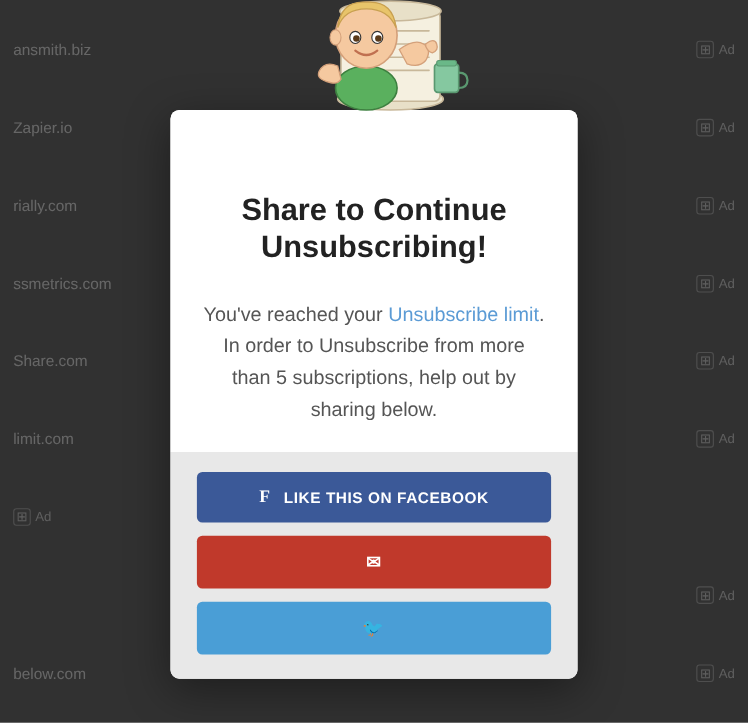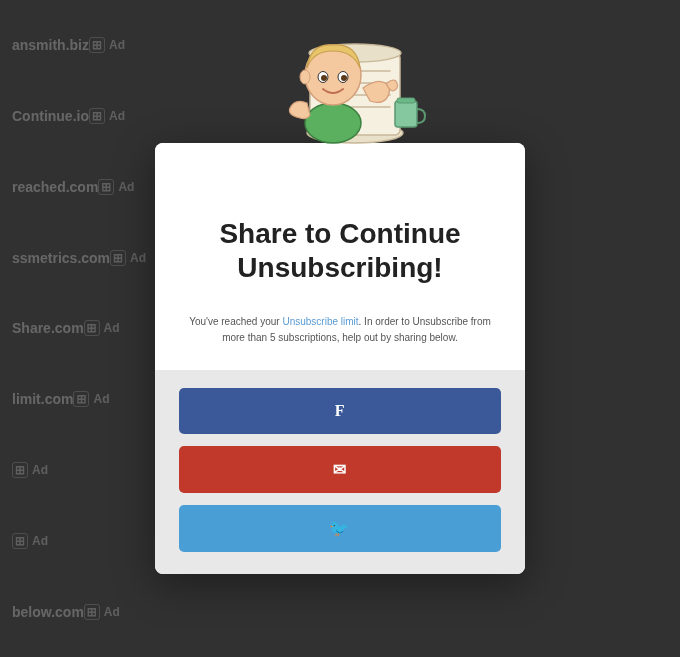--- a/index.html
+++ b/index.html
@@ -19,23 +19,23 @@
       background-color: #5a5a5a;
       display: flex;
       flex-direction: column;
       justify-content: space-around;
       padding: 10px 0;
     }
 
     .bg-row {
       display: flex;
       align-items: center;
+      justify-content: space-between;
       padding: 0 12px;
       opacity: 0.85;
-      font-weight: bold;
     }
 
     .bg-text {
       color: #ccc;
       font-size: 14px;
     }
 
     .bg-badge {
       display: flex;
       align-items: center;
@@ -105,21 +105,21 @@
     .modal-title {
       font-size: 28px;
       font-weight: 700;
       color: #222;
       line-height: 1.2;
       margin-bottom: 14px;
       margin-top: 44px;
     }
 
     .modal-desc {
-      font-size: 10px;
+      font-size: 18px;
       color: #555;
       line-height: 1.6;
       margin-top: 30px;
     }
 
     .modal-desc .highlight {
       color: #5b9bd5;
     }
 
     
@@ -171,28 +171,28 @@
 
 <div class="bg">
   <div class="bg-row">
     <span class="bg-text">ansmith.biz</span>
     <div class="bg-badge">
         <span class="bg-icon">⊞</span>
         <span>Ad</span>
       </div>
   </div>
   <div class="bg-row">
-    <span class="bg-text">Continue.io</span>
-    <div class="bg-badge">
-        <span class="bg-icon">⊞</span>
-        <span>Ad</span>
-      </div>
-  </div>
-  <div class="bg-row">
-    <span class="bg-text">reached.com</span>
+    <span class="bg-text">Zapier.io</span>
+    <div class="bg-badge">
+        <span class="bg-icon">⊞</span>
+        <span>Ad</span>
+      </div>
+  </div>
+  <div class="bg-row">
+    <span class="bg-text">rially.com</span>
     <div class="bg-badge">
         <span class="bg-icon">⊞</span>
         <span>Ad</span>
       </div>
   </div>
   <div class="bg-row">
     <span class="bg-text">ssmetrics.com</span>
     <div class="bg-badge">
         <span class="bg-icon">⊞</span>
         <span>Ad</span>
@@ -285,20 +285,21 @@
     <div class="modal-top">
       <h2 class="modal-title">Share to Continue Unsubscribing!</h2>
       <p class="modal-desc">
         <span>You've reached your </span><span class="highlight">Unsubscribe limit</span><span>. In order to Unsubscribe from more than 5 subscriptions, help out by sharing below.</span>
       </p>
     </div>
 
     <div class="modal-bottom">
       <button class="share-btn btn-facebook">
         <span class="btn-icon" style="font-style:normal; font-family: serif; font-weight:900;">f</span>
+        <span>LIKE THIS ON FACEBOOK</span>
       </button>
       <button class="share-btn btn-email">
         <span class="btn-icon">✉</span>
       </button>
       <button class="share-btn btn-twitter">
         <span class="btn-icon">🐦</span>
       </button>
     </div>
 
   </div>

